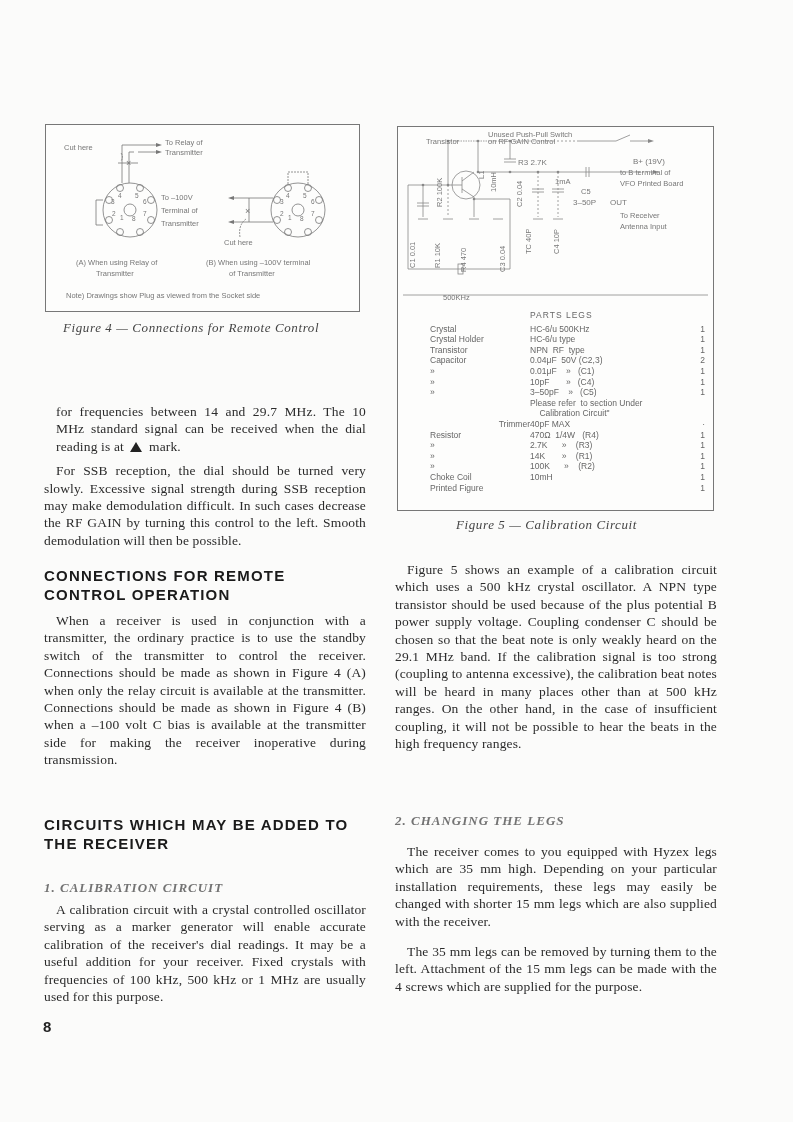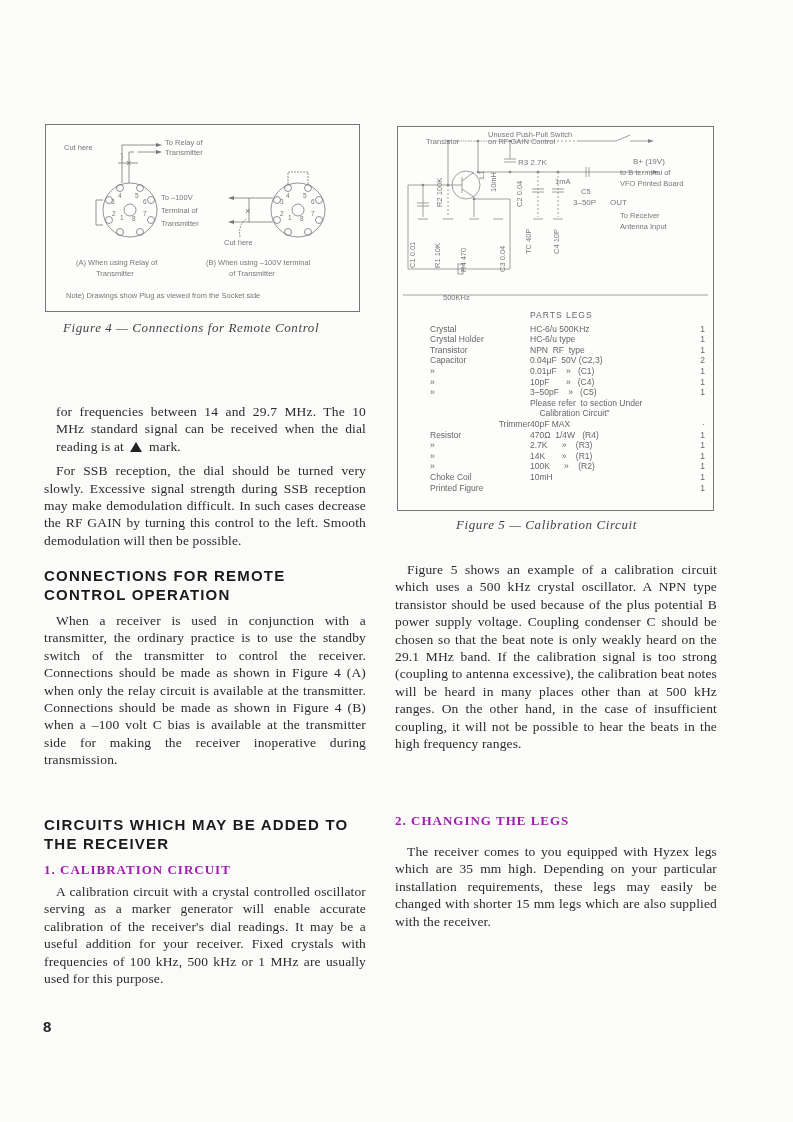--- a/index.html
+++ b/index.html
@@ -8,21 +8,21 @@
     font-family: "DejaVu Serif", serif; color: #2a2a2a;
   }
   .abs { position: absolute; }
   .fig-box { border: 1px solid #777; background: #fdfdfc; }
   .caption { font-family: "Liberation Serif", serif; font-style: italic; color: #444; font-size: 13px; letter-spacing: 0.6px; }
   .body-text { font-family: "Liberation Serif", serif; font-size: 13.5px; line-height: 17.4px; text-align: justify; color: #2b2b2b; letter-spacing: 0.15px; }
   .body-text p { margin: 0; text-indent: 12px; }
   .body-text p.noindent { text-indent: 0; }
   .body-text p + p { margin-top: 7px; }
   .h1 { font-family: "Liberation Sans", sans-serif; font-weight: bold; font-size: 15px; line-height: 19px; letter-spacing: 1.2px; color: #1a1a1a; margin: 0; }
-  .h2 { font-family: "Liberation Serif", serif; font-weight: bold; font-size: 13px; letter-spacing: 1px; color: #a21caf; margin: 0; }
+  .h2 { font-family: "Liberation Serif", serif; font-weight: bold; font-size: 13px; letter-spacing: 1px; color: #737373; margin: 0; font-style: italic; }
   .parts { font-family: "Liberation Sans", sans-serif; font-size: 8.5px; color: #666; line-height: 10.6px; }
   .parts table { border-collapse: collapse; }
   .parts td { padding: 0; vertical-align: top; white-space: nowrap; }
   .page-num { font-family: "Liberation Sans", sans-serif; font-weight: bold; font-size: 15px; color: #222; }
   .tri { display: inline-block; width: 0; height: 0; border-left: 6px solid transparent; border-right: 6px solid transparent; border-bottom: 10px solid #222; vertical-align: -1px; margin: 0 3px; }
   svg text { font-family: "Liberation Sans", sans-serif; fill: #777; }
 </style>
 </head>
 <body>
 
@@ -309,30 +309,31 @@
 
 <div class="abs" style="left:44px; top:566px; width:322px;">
   <h1 class="h1">CONNECTIONS FOR REMOTE CONTROL OPERATION</h1>
   <div class="body-text" style="margin-top:8px;">
     <p>When a receiver is used in conjunction with a transmitter, the ordinary practice is to use the standby switch of the transmitter to control the receiver.  Connections should be made as shown in Figure 4 (A) when only the relay circuit is available at the transmitter.  Connections should be made as shown in Figure 4 (B) when a –100 volt C bias is available at the transmitter side for making the receiver inoperative during transmission.</p>
   </div>
 </div>
 
 <div class="abs" style="left:44px; top:815px; width:322px;">
   <h1 class="h1">CIRCUITS WHICH MAY BE ADDED TO THE RECEIVER</h1>
-  <h2 class="h2" style="margin-top:9px;">1.   CALIBRATION CIRCUIT</h2>
+  <h2 class="h2" style="margin-top:27px;">1.   CALIBRATION CIRCUIT</h2>
   <div class="body-text" style="margin-top:5px;">
     <p>A calibration circuit with a crystal controlled oscillator serving as a marker generator will enable accurate calibration of the receiver's dial readings.  It may be a useful addition for your receiver.  Fixed crystals with frequencies of 100 kHz, 500 kHz or 1 MHz are usually used for this purpose.</p>
   </div>
 </div>
 
 <div class="abs page-num" style="left:43px; top:1018px;">8</div>
 
 <div class="abs body-text" style="left:395px; top:561px; width:322px;">
   <p>Figure 5 shows an example of a calibration circuit which uses a 500 kHz crystal oscillator. A NPN type transistor should be used because of the plus potential B power supply voltage. Coupling condenser C should be chosen so that the beat note is only weakly heard on the 29.1 MHz band.  If the calibration signal is too strong (coupling to antenna excessive), the calibration beat notes will be heard in many places other than at 500 kHz ranges.  On the other hand, in the case of insufficient coupling, it will not be possible to hear the beats in the high frequency ranges.</p>
 </div>
 
 <div class="abs" style="left:395px; top:813px; width:322px;">
   <h2 class="h2">2.   CHANGING THE LEGS</h2>
   <div class="body-text" style="margin-top:14px;">
     <p>The receiver comes to you equipped with Hyzex legs which are 35 mm high.  Depending on your particular installation requirements, these legs may easily be changed with shorter 15 mm legs which are also supplied with the receiver.</p>
+    <p style="margin-top:13px;">The 35 mm legs can be removed by turning them to the left.  Attachment of the 15 mm legs can be made with the 4 screws which are supplied for the purpose.</p>
   </div>
 </div>
 
 </body></html>

